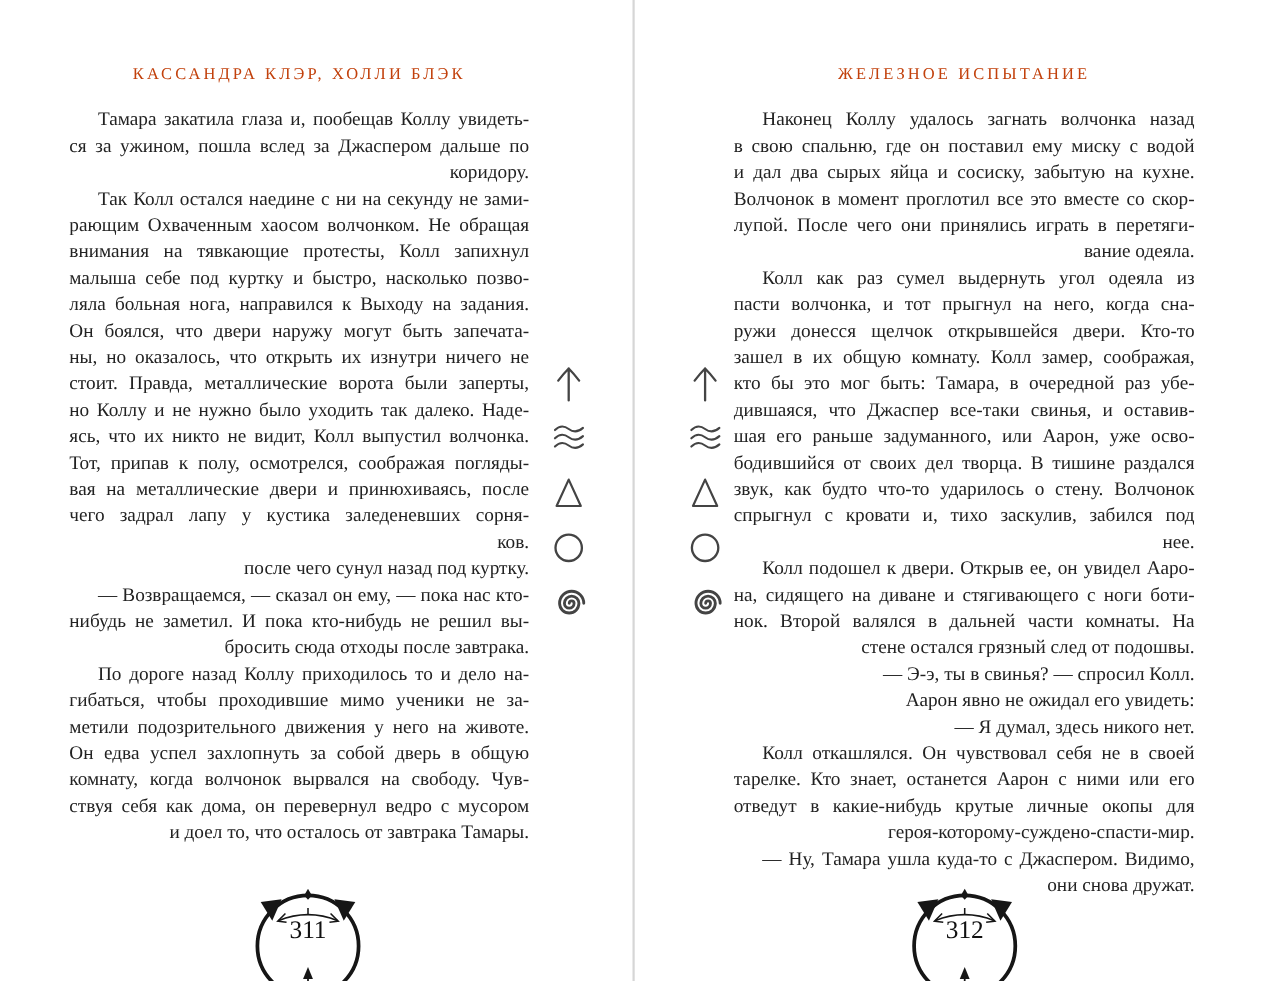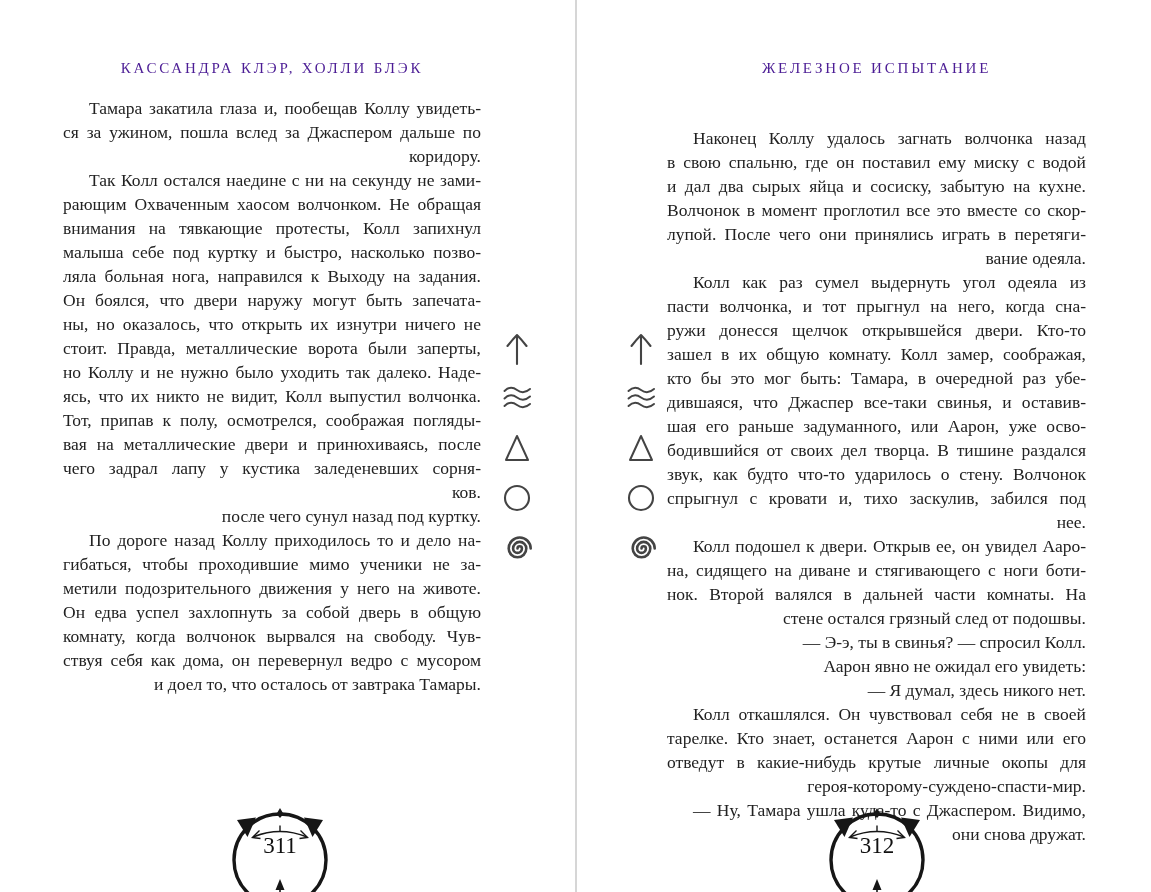--- a/index.html
+++ b/index.html
@@ -13,29 +13,29 @@
   .divider {
     position: absolute; left: 575px; top: 0; width: 2px; height: 892px;
     background: #d6d6d6;
   }
   .page { position: absolute; top: 0; height: 892px; overflow: hidden; }
   .page.left  { left: 0;    width: 575px; }
   .page.right { left: 581px; width: 574px; }
 
   .running-head {
     position: absolute; top: 60px; text-align: center;
-    font-size: 15px; letter-spacing: 2.8px; color: #4c1d95;
+    font-size: 15px; letter-spacing: 2.8px; color: #c2410c;
     white-space: nowrap;
   }
   .page.left  .running-head { left: 63px; width: 418px; }
   .page.right .running-head { left: 86px; width: 419px; }
 
   .body-text { position: absolute; top: 96px; font-size: 17.5px; line-height: 24px; }
   .page.left  .body-text { left: 63px; width: 418px; }
-  .page.right .body-text { left: 86px; width: 419px; margin-top: 30px; }
+  .page.right .body-text { left: 86px; width: 419px; }
 
   .para { margin: 0; }
   .line { height: 24px; overflow: hidden; text-align: right; }
   .line.j { text-align: justify; text-align-last: justify; text-justify: inter-word; }
   .line.first { text-indent: 26px; }
 
   .symbols {
     position: absolute; top: 330px; width: 34px;
     display: flex; flex-direction: column; align-items: center; gap: 18px;
   }
@@ -80,20 +80,25 @@
           <div class="line j">ясь, что их никто не видит, Колл выпустил волчонка.</div>
           <div class="line j">Тот, припав к полу, осмотрелся, соображая погляды-</div>
           <div class="line j">вая на металлические двери и принюхиваясь, после</div>
           <div class="line j">чего задрал лапу у кустика заледеневших сорня-</div>
           <div class="line">ков.</div>
         </div>
         <div class="para">
           <div class="line">после чего сунул назад под куртку.</div>
         </div>
         <div class="para">
+          <div class="line j first">— Возвращаемся, — сказал он ему, — пока нас кто-</div>
+          <div class="line j">нибудь не заметил. И пока кто-нибудь не решил вы-</div>
+          <div class="line">бросить сюда отходы после завтрака.</div>
+        </div>
+        <div class="para">
           <div class="line j first">По дороге назад Коллу приходилось то и дело на-</div>
           <div class="line j">гибаться, чтобы проходившие мимо ученики не за-</div>
           <div class="line j">метили подозрительного движения у него на животе.</div>
           <div class="line j">Он едва успел захлопнуть за собой дверь в общую</div>
           <div class="line j">комнату, когда волчонок вырвался на свободу. Чув-</div>
           <div class="line j">ствуя себя как дома, он перевернул ведро с мусором</div>
           <div class="line">и доел то, что осталось от завтрака Тамары.</div>
         </div>
       </div>
 

